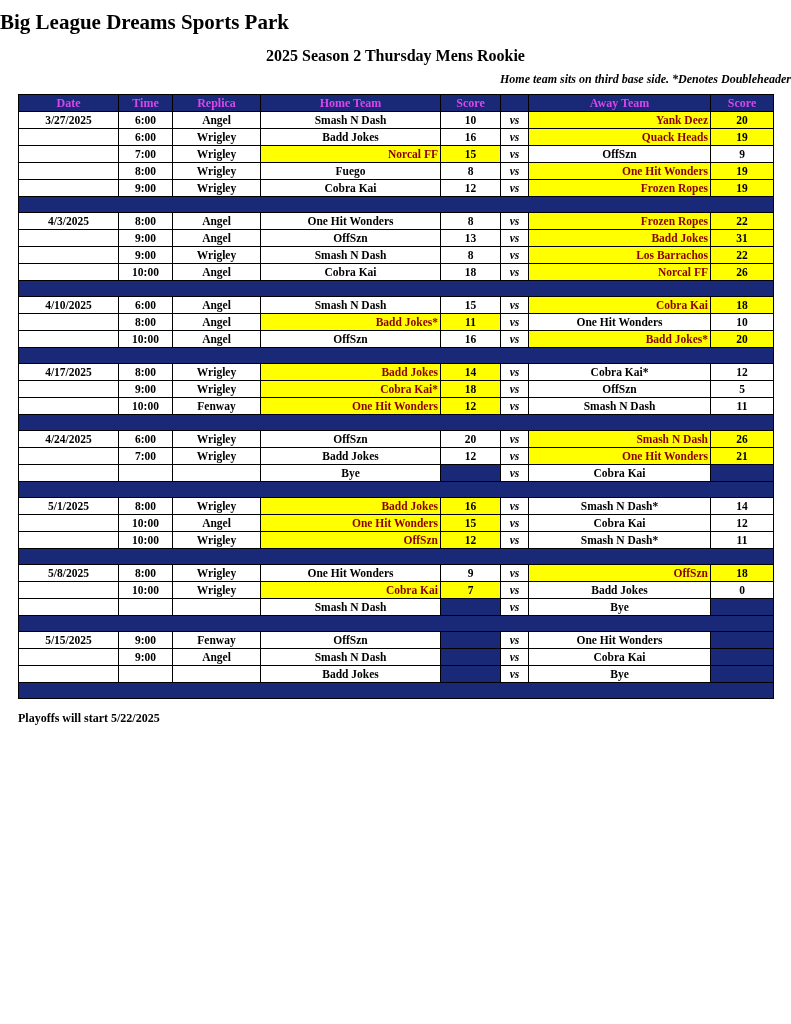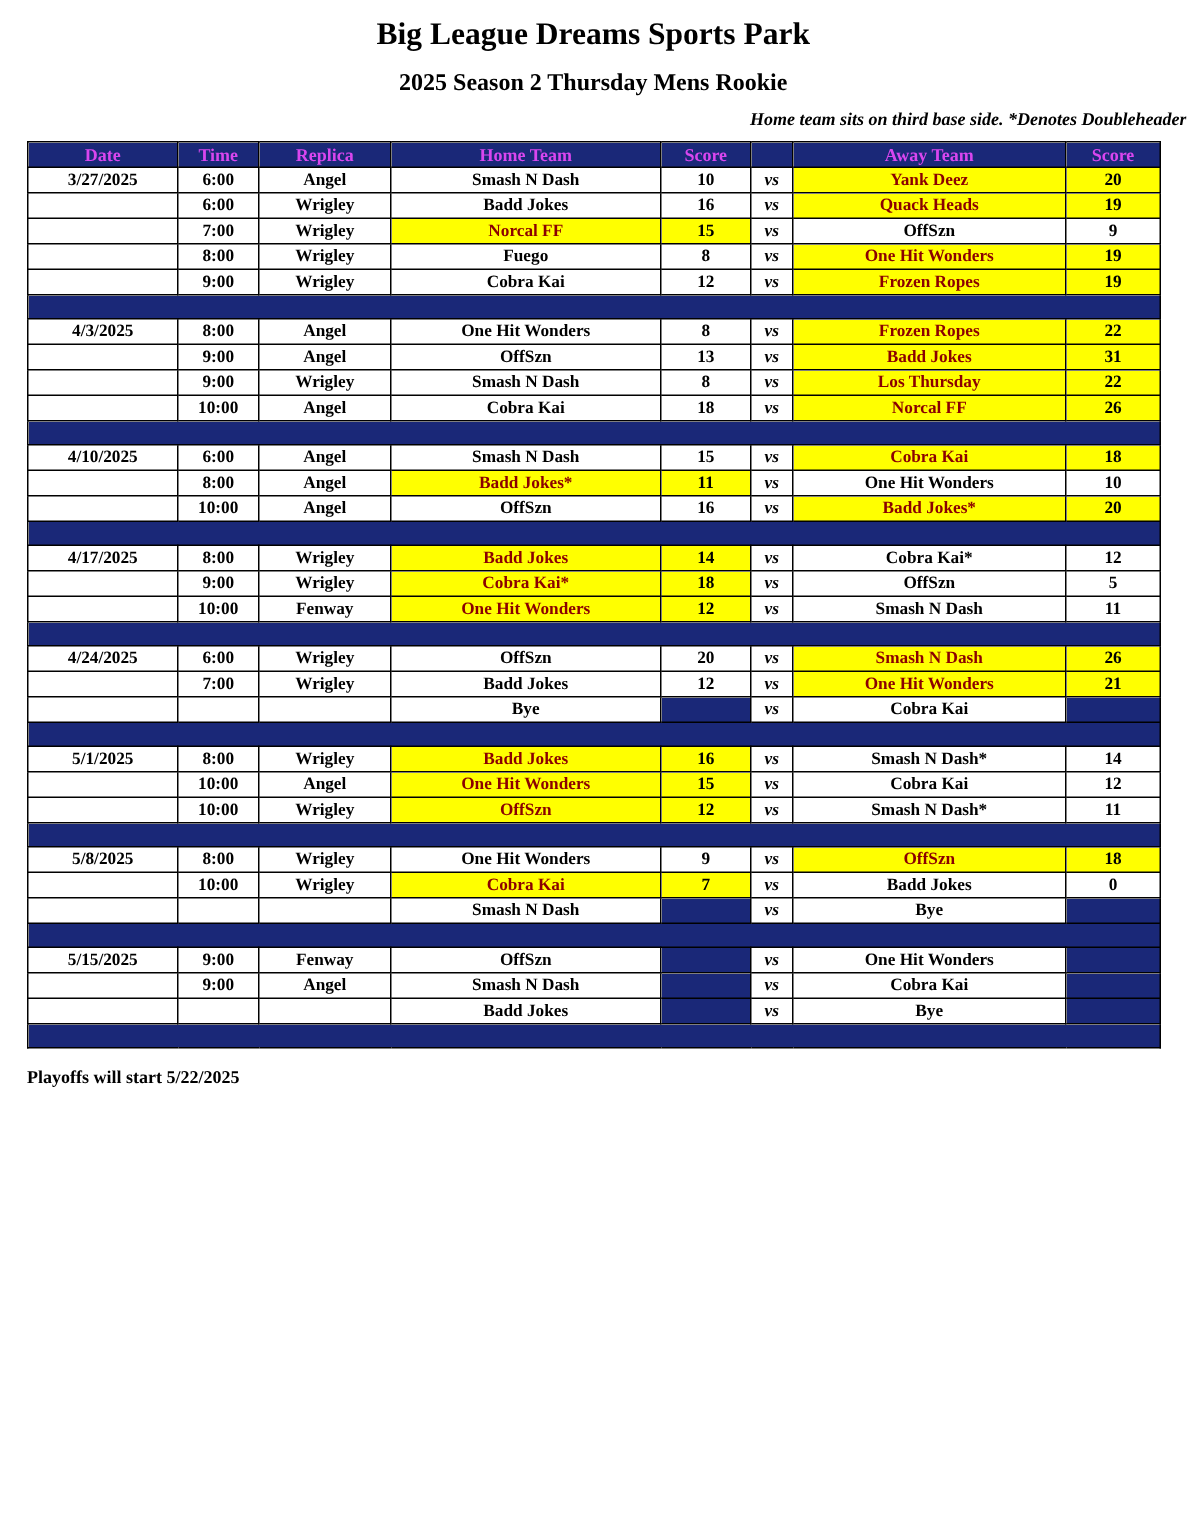--- a/index.html
+++ b/index.html
@@ -14,21 +14,20 @@
     color: #000;
   }
   .page {
     width: 791px;
     height: 1024px;
     background: #fff;
     box-sizing: border-box;
     padding-top: 8px;
   }
   .title {
-    text-align: center;
     font-weight: bold;
     font-size: 21px;
     margin: 2px 0 4px 0;
   }
   .subtitle {
     text-align: center;
     font-weight: bold;
     font-size: 16px;
     margin: 12px 0 7px 0;
   }
@@ -74,20 +73,21 @@
   }
   td.c-vs {
     font-style: italic;
     font-size: 11px;
   }
   td.hl {
     background: var(--yellow, #ffff00);
   }
   td.team-cell.hl {
     color: var(--winner-text, #8b0000);
+    text-align: right;
   }
   td.pending {
     background: var(--navy, #1a2878);
   }
   tr.sep-row td {
     background: var(--navy, #1a2878);
     height: 16px;
     border: 1px solid #000;
   }
   .footer-note {
@@ -201,21 +201,21 @@
           <td class="team-cell hl">Badd Jokes</td>
           <td class="score-cell hl">31</td>
         </tr>
         <tr>
           <td class="date-cell"></td>
           <td class="time-cell">9:00</td>
           <td class="replica-cell">Wrigley</td>
           <td class="team-cell">Smash N Dash</td>
           <td class="score-cell">8</td>
           <td class="c-vs">vs</td>
-          <td class="team-cell hl">Los Thursday</td>
+          <td class="team-cell hl">Los Barrachos</td>
           <td class="score-cell hl">22</td>
         </tr>
         <tr>
           <td class="date-cell"></td>
           <td class="time-cell">10:00</td>
           <td class="replica-cell">Angel</td>
           <td class="team-cell">Cobra Kai</td>
           <td class="score-cell">18</td>
           <td class="c-vs">vs</td>
           <td class="team-cell hl">Norcal FF</td>

